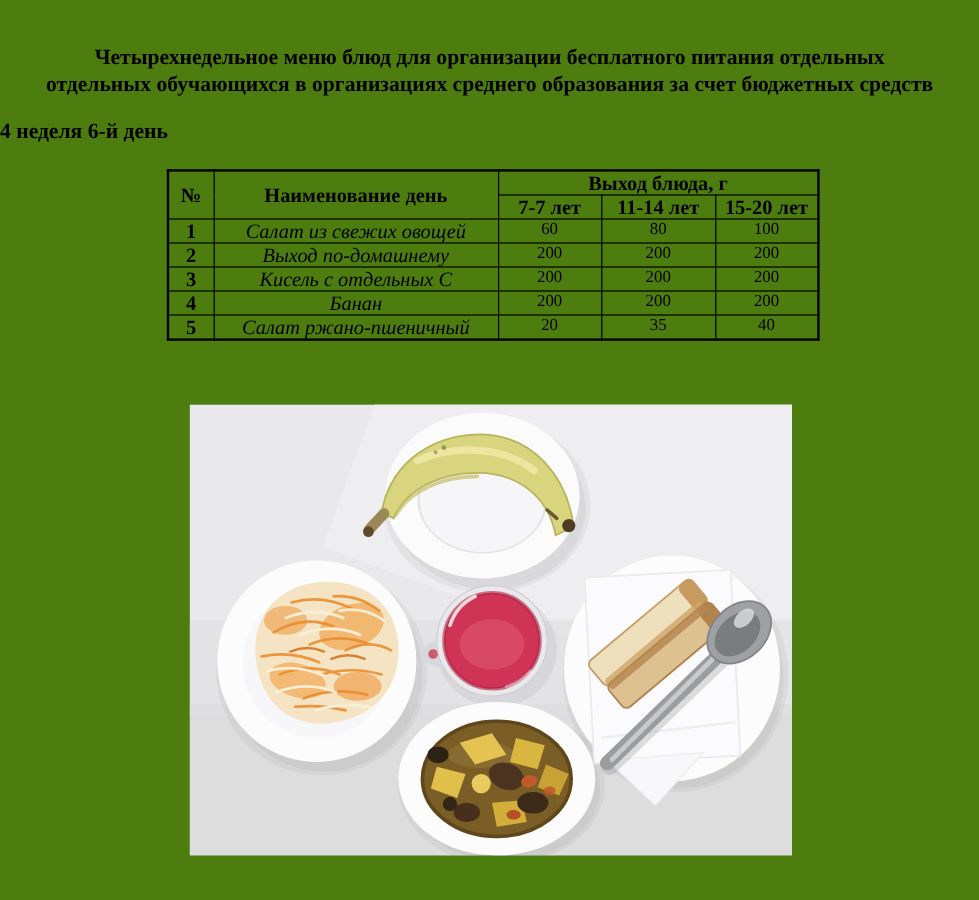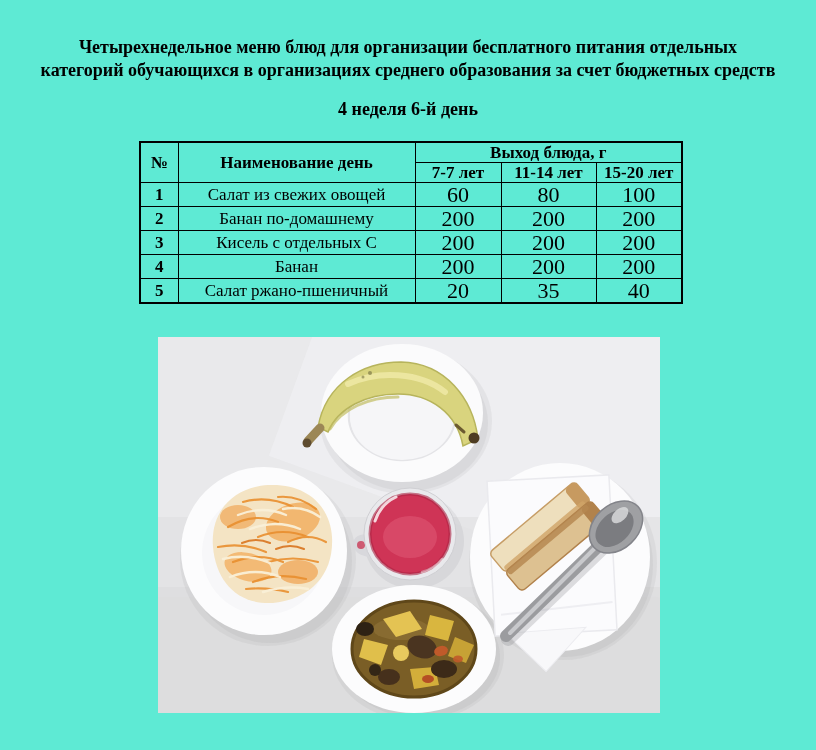--- a/index.html
+++ b/index.html
@@ -1,33 +1,32 @@
 <!DOCTYPE html>
 <html lang="ru"><head>
 <meta charset="utf-8">
 <style>
   html,body{margin:0;padding:0;background:#ffffff;}
   .page{
     position:relative;
     width:816px;height:750px;
-    background:#5eead4;
+    background:#4d7c0f;
     font-family:"Liberation Serif","DejaVu Serif",serif;
     color:#000;
     overflow:hidden;
   }
   .title{
     padding-top:36px;
     text-align:center;
     font-weight:bold;
     font-size:18px;
     line-height:23px;
   }
   .subtitle{
     margin-top:16px;
-    text-align:center;
     font-weight:bold;
     font-size:18px;
     line-height:23px;
   }
   table.menu{
     border-collapse:collapse;
     table-layout:fixed;
     width:542px;
     margin:20px 0 0 139px;
     border:2px solid #000;
@@ -36,38 +35,38 @@
     border:1px solid #000;
     text-align:center;
     vertical-align:middle;
     padding:0 2px;
     height:19px;
     line-height:1.05;
     overflow:hidden;
     white-space:nowrap;
   }
   table.menu th{font-weight:bold;font-size:17px;}
-  table.menu td{font-size:22px;}
+  table.menu td{font-size:14px;}
   table.menu td.rownum{font-weight:bold;font-size:17px;}
-  table.menu td.dish{font-size:17px;}
+  table.menu td.dish{font-size:17px;font-style:italic;}
   .photo{
     position:absolute;
     left:158px;top:337px;
     width:502px;height:376px;
     display:block;
   }
 </style>
 </head>
 <body>
 
 <div class="page">
 
   <div class="title">
     <div>Четырехнедельное меню блюд для организации бесплатного питания отдельных</div>
-    <div>категорий обучающихся в организациях среднего образования за счет бюджетных средств</div>
+    <div>отдельных обучающихся в организациях среднего образования за счет бюджетных средств</div>
   </div>
 
   <div class="subtitle">4 неделя 6-й день</div>
 
   <table class="menu">
     <colgroup>
       <col style="width:38px">
         <col style="width:237px">
         <col style="width:86px">
         <col style="width:95px">
@@ -88,21 +87,21 @@
     <tbody>
       <tr>
         <td class="rownum">1</td>
         <td class="dish">Салат из свежих овощей</td>
         <td>60</td>
         <td>80</td>
         <td>100</td>
       </tr>
       <tr>
         <td class="rownum">2</td>
-        <td class="dish">Банан по-домашнему</td>
+        <td class="dish">Выход по-домашнему</td>
         <td>200</td>
         <td>200</td>
         <td>200</td>
       </tr>
       <tr>
         <td class="rownum">3</td>
         <td class="dish">Кисель с отдельных С</td>
         <td>200</td>
         <td>200</td>
         <td>200</td>

